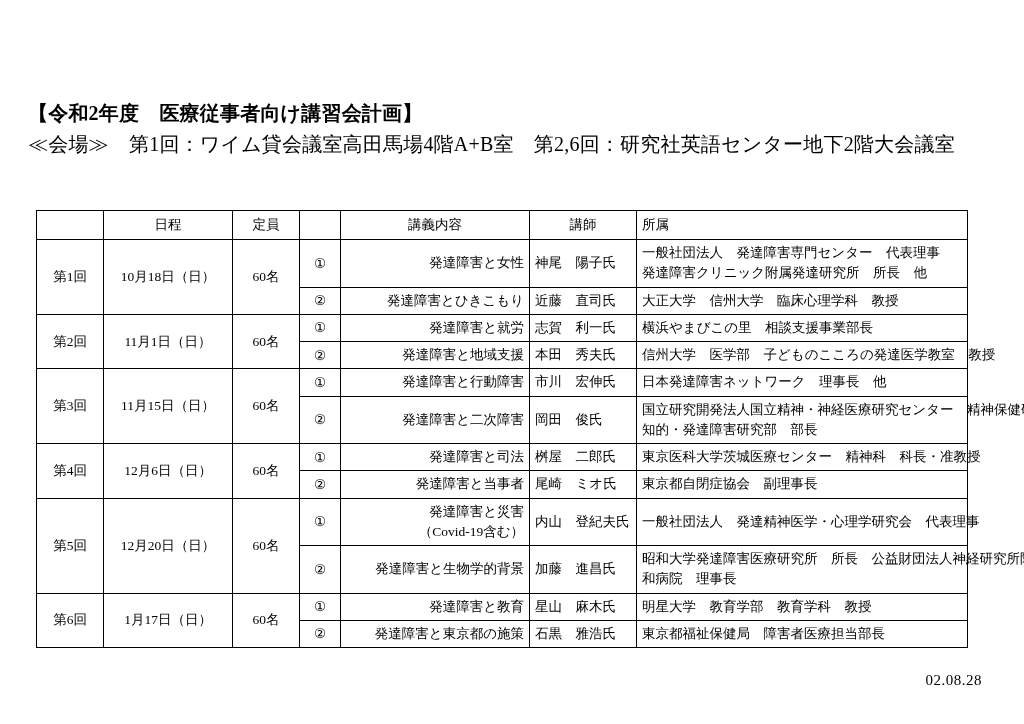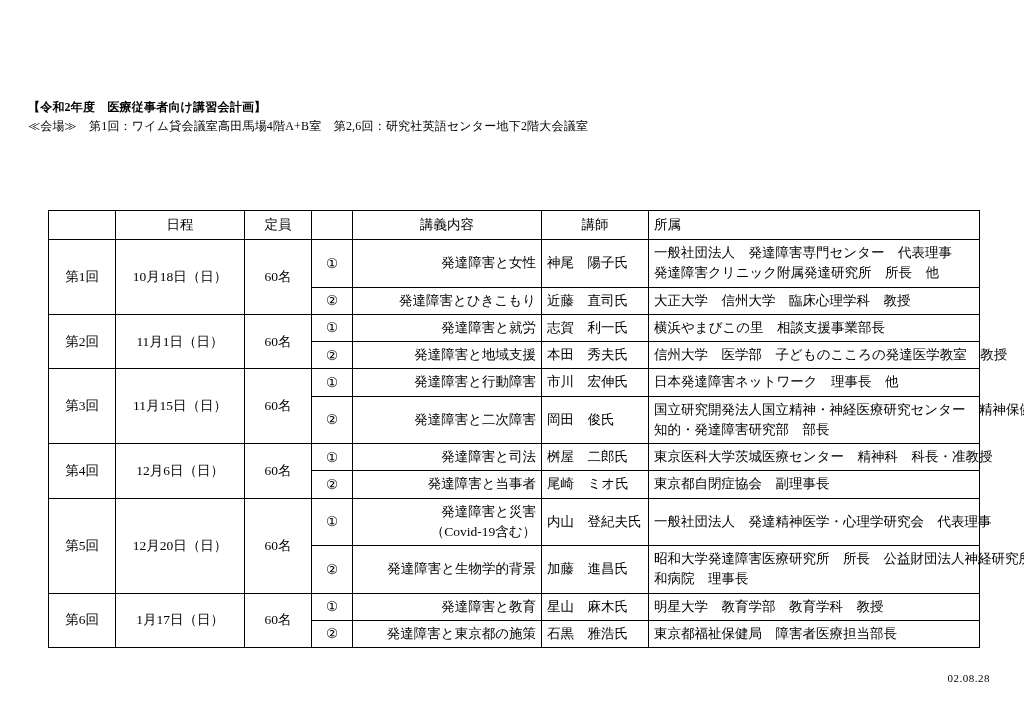--- a/index.html
+++ b/index.html
@@ -19,36 +19,36 @@
     position: absolute;
     left: 0; top: 0;
     width: 1024px;
     height: 724px;
   }
   .header-block {
     position: absolute;
     left: 28px;
     top: 98px;
     width: 960px;
-    font-size: 12px;
+    font-size: 20px;
     line-height: 1.55;
     letter-spacing: 0.2px;
   }
   .hdr-line {
     white-space: nowrap;
   }
   .hdr-title {
     font-weight: bold;
   }
   .hdr-indent {
     padding-left: 80px;
   }
   .tbl-wrap {
     position: absolute;
-    left: 48px;
+    left: 36px;
     top: 210px;
     width: 932px;
   }
   table.schedule {
     border-collapse: collapse;
     width: 932px;
     table-layout: fixed;
     font-size: 13.5px;
   }
   table.schedule td, table.schedule th {
@@ -78,23 +78,23 @@
   .lect-cell {
     text-align: left;
     white-space: nowrap;
   }
   .affil-cell {
     line-height: 1.5;
   }
   .row-h1 td { height: 22px; }
   .footer-date {
     position: absolute;
-    right: 34px;
+    right: 42px;
     top: 672px;
-    font-size: 11px;
+    font-size: 15px;
     letter-spacing: 0.5px;
   }
 </style>
 </head>
 <body>
 
 <div class="page">
 
   <div class="header-block">
     <div class="hdr-line hdr-title">【令和2年度　医療従事者向け講習会計画】</div>

